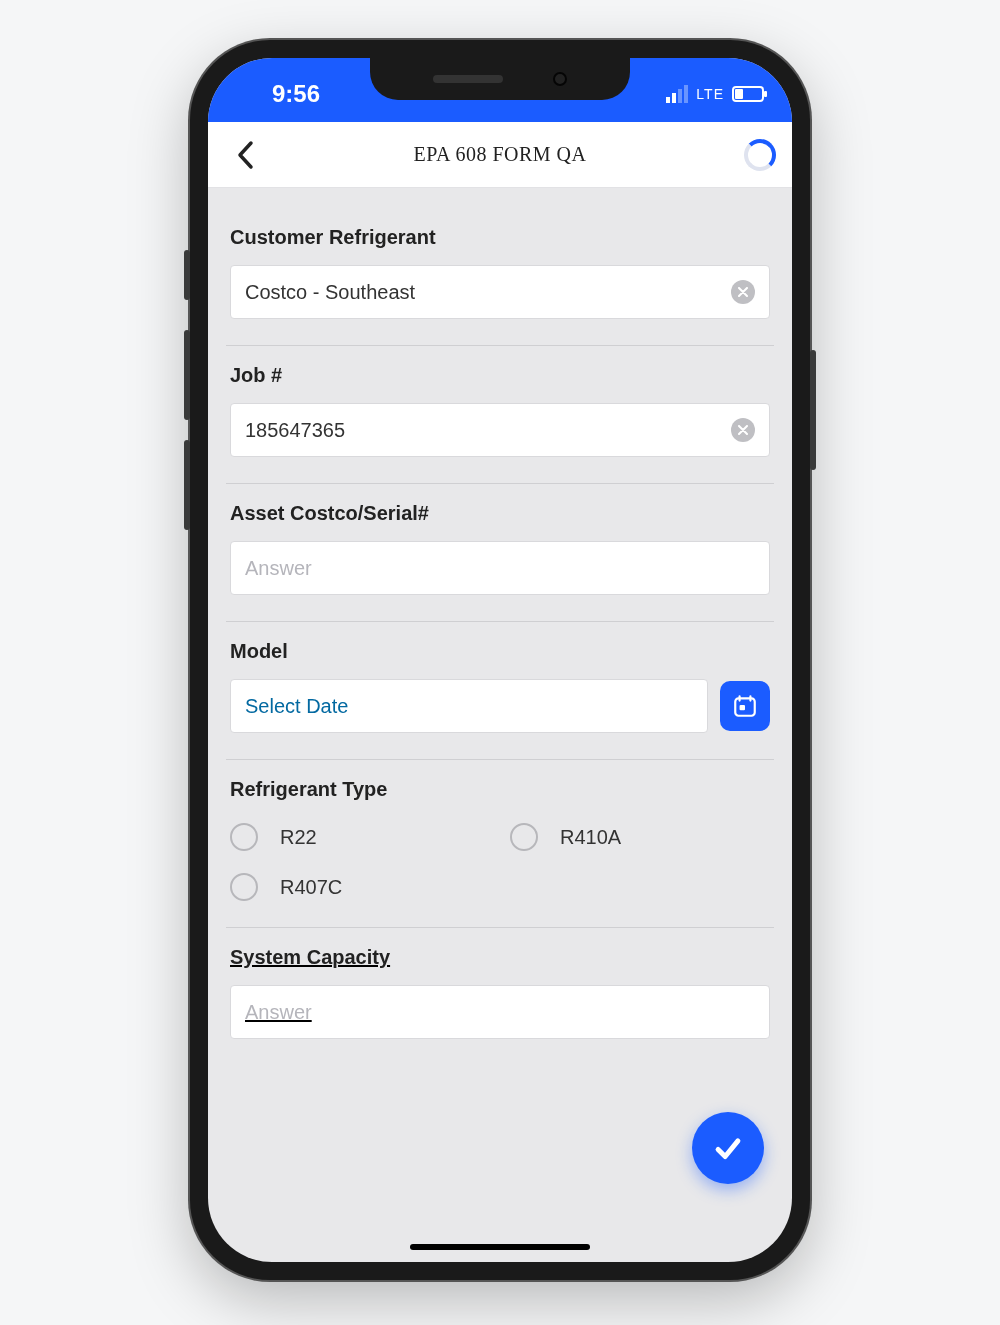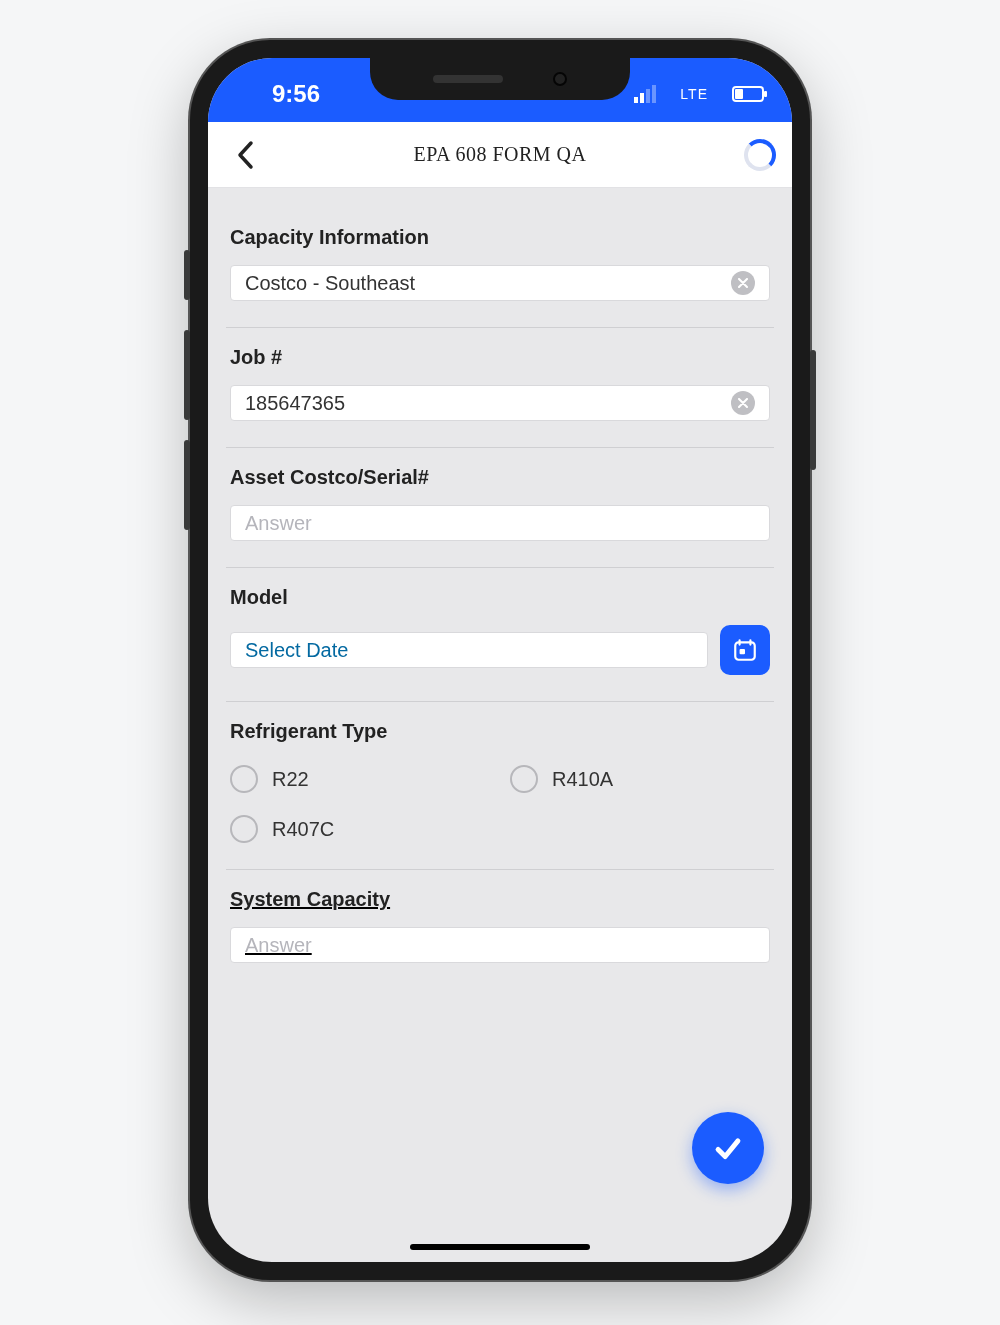--- a/index.html
+++ b/index.html
@@ -54,21 +54,21 @@
 
   
   .statusbar {
     height: 64px;
     background: #1b5cff;
     display:flex; align-items:center; justify-content:space-between;
     padding: 8px 28px 0 28px;
     color:#fff;
   }
   .statusbar .time { font-size: 24px; font-weight:600;margin-left:36px; }
-  .statusbar .right { display:flex; align-items:center; gap:24px; font-size:14px; letter-spacing:1px;}
+  .statusbar .right { display:flex; align-items:center; gap:8px; font-size:14px; letter-spacing:1px;}
   .bars { display:inline-flex; align-items:flex-end; gap:2px; }
   .bars span { width:4px; background:#fff; display:inline-block; }
   .bars span:nth-child(1){height:6px;}
   .bars span:nth-child(2){height:10px;}
   .bars span:nth-child(3){height:14px; background:rgba(255,255,255,.35);}
   .bars span:nth-child(4){height:18px; background:rgba(255,255,255,.35);}
   .battery {
     width:32px; height:16px; border:2px solid #fff; border-radius:4px; position:relative;
   }
   .battery::after { content:""; position:absolute; right:-5px; top:3px; width:3px; height:6px; background:#fff; border-radius:1px;}
@@ -101,21 +101,21 @@
     overflow-y:auto;
     height: calc(100% - 64px - 66px);
   }
   .section { padding: 18px 4px 26px 4px; border-bottom:1px solid #cfcfd2; }
   .section:last-of-type { border-bottom:none;text-decoration:underline; }
   .section-label { font-size:20px; font-weight:600; color:#222; margin-bottom:16px; }
 
   .text-input {
     display:flex; align-items:center;
     background:#fff; border:1px solid #d9d9dc; border-radius:4px;
-    padding: 0 14px; height:36px;
+    padding: 0 14px; height:54px;
   }
   .text-input input {
     flex:1; border:none; outline:none; font-size:20px; color:#333; background:transparent;
     height:100%;
   }
   .text-input input::placeholder { color:#b5b5bb; }
   .clear-btn {
     width:24px; height:24px; border-radius:50%; background:#bfbfc3; color:#fff;
     display:flex; align-items:center; justify-content:center; font-size:14px; cursor:pointer;
     flex-shrink:0;
@@ -123,21 +123,21 @@
 
   .date-row { display:flex; align-items:center; gap:12px; }
   .date-row .text-input { flex:1; }
   .date-value { flex:1; font-size:20px; color:#0369a1; }
   .cal-btn {
     width:50px; height:50px; background:#1b5cff; border-radius:10px;
     display:flex; align-items:center; justify-content:center; color:#fff; cursor:pointer;
   }
 
   .radio-grid { display:grid; grid-template-columns:1fr 1fr; row-gap:22px; column-gap:20px; padding-top:6px;}
-  .radio-item { display:flex; align-items:center; gap:14px; cursor:pointer; }
+  .radio-item { display:flex; align-items:center; gap:22px; cursor:pointer; }
   .radio-circle { width:28px; height:28px; border:2.5px solid #b7b7bb; border-radius:50%; }
   .radio-label { font-size:20px; color:#333; }
 
   
   .fab {
     position:absolute; right:28px; bottom:78px;
     width:72px; height:72px; border-radius:50%; background:#1b5cff;
     display:flex; align-items:center; justify-content:center; color:#fff;
     box-shadow:0 6px 16px rgba(27,92,255,.4);
     cursor:pointer;
@@ -186,21 +186,21 @@
             <path d="M15 3 L4 15 L15 27" stroke="#222" stroke-width="3.5" fill="none" stroke-linecap="round" stroke-linejoin="round"></path>
           </svg>
       </div>
       <div class="title">EPA 608 FORM QA</div>
       <div class="spinner"></div>
     </div>
 
     <div class="form-body">
 
       <div class="section">
-        <div class="section-label">Capacity Information</div>
+        <div class="section-label">Customer Refrigerant</div>
         <div class="text-input">
           <input type="text" value="Costco - Southeast" style="">
           <div class="clear-btn">
             <svg width="10" height="10" viewBox="0 0 10 10">
                 <path d="M1 1 L9 9 M9 1 L1 9" stroke="#fff" stroke-width="2" stroke-linecap="round"></path>
               </svg>
           </div>
         </div>
       </div>
 

